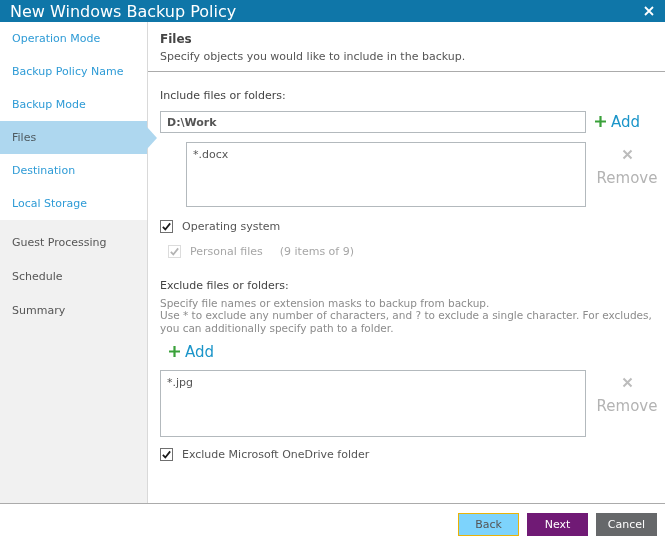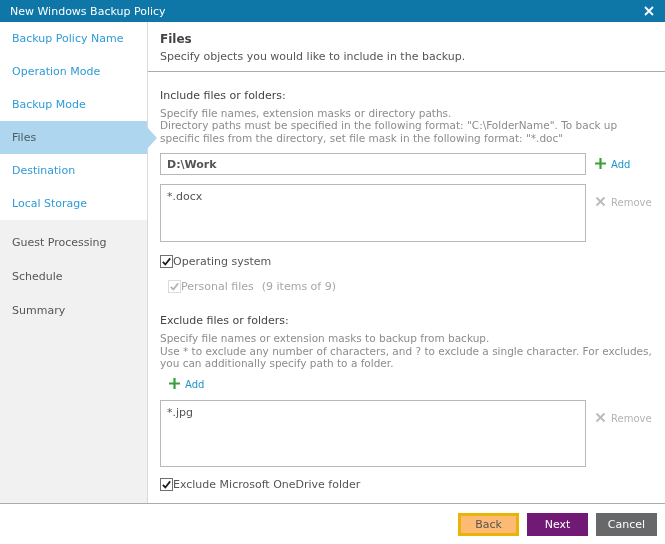--- a/index.html
+++ b/index.html
@@ -2,21 +2,21 @@
 <html><head>
 <meta charset="utf-8">
 <style>
   * { box-sizing: border-box; margin: 0; padding: 0; }
   html,body { background:#e8e8e8; }
   body { font-family: "DejaVu Sans", "Liberation Sans", sans-serif; }
   .window { width:665px; height:544px; background:#fff; display:flex; flex-direction:column; overflow:hidden; position:relative; }
 
   
   .titlebar { height:22px; background:#0f76a8; color:#fff; display:flex; align-items:center; justify-content:space-between; padding:0 9px 0 10px; flex:0 0 auto; }
-  .titlebar .title { font-size:11px; }
+  .titlebar .title { font-size:16px; }
   .close-btn { width:14px; height:14px; display:flex; align-items:center; justify-content:center; cursor:pointer; }
 
   
   .main { flex:1 1 auto; display:flex; min-height:0; }
   .sidebar { width:148px; flex:0 0 148px; border-right:1px solid #d9d9d9; display:flex; flex-direction:column; background:#fff; }
   .step { height:33px; display:flex; align-items:center; padding-left:12px; font-size:11px; position:relative; }
   .step-link { color:#2e9bd6; cursor:pointer; }
   .step-selected { background:#aed7ef; color:#4e5a60; }
   .step-selected::after { content:""; position:absolute; right:-10px; top:50%; transform:translateY(-50%); border-top:11px solid transparent; border-bottom:11px solid transparent; border-left:10px solid #aed7ef; z-index:2; }
   .sidebar-gray { flex:1 1 auto; background:#f1f1f1; padding-top:5px; }
@@ -30,87 +30,83 @@
   .section-label { font-size:11px; color:#444; }
   .sec-include .section-label { margin-top:17px; }
   .sec-exclude .section-label { margin-top:21px; }
   .hint { font-size:10.5px; color:#8c8c8c; line-height:1.18; margin-top:5px; }
   .hint p + p { margin-top:0; }
 
   .field-row { display:flex; align-items:center; margin-top:9px; }
   .field-row.top { align-items:flex-start; }
   .text-input { flex:1 1 auto; height:22px; border:1px solid #b3b9bd; font-size:11px; color:#555; padding:0 6px; outline:none; background:#fff; font-family:inherit;font-weight:bold; }
   .listbox { flex:1 1 auto; border:1px solid #b3b9bd; background:#fff; padding:3px 6px; font-size:11px; color:#555; }
-  .listbox.h-include { height:58px; }
+  .listbox.h-include { height:65px;margin-left:26px; }
   .listbox.h-exclude { height:67px; }
   .list-item { padding:2px 0; }
 
-  .side-controls { flex:0 0 64px; margin-left:9px; display:flex; align-items:center; gap:5px; font-size:10px; }
-  .side-controls.top-align { margin-top:12px; }
+  .side-controls { flex:0 0 64px; margin-left:9px; display:flex; align-items:center; gap:5px; font-size:15px; }
+  .side-controls.top-align { margin-top:4px;flex-direction:column; }
   .link-add { color:#1b95c9; cursor:pointer; }
   .link-remove { color:#b3b3b3; cursor:default; }
 
-  .cb-row { display:flex; align-items:center; }
+  .cb-row { display:flex; align-items:center; gap:9px; }
   .cb-row.r1 { margin-top:13px; }
   .cb-row.r2 { margin-top:12px;padding-left:8px; }
   .cb-row.r3 { margin-top:11px; }
   .cb-box { width:13px; height:13px; border:1px solid #6f6f6f; background:#fff; display:flex; align-items:center; justify-content:center; flex:0 0 13px; cursor:pointer; }
   .cb-label { font-size:11px; color:#555; }
   .cb-row.disabled .cb-box { border-color:#dcdcdc; cursor:default; }
   .cb-row.disabled .cb-label { color:#a6a6a6; }
   .cb-suffix { font-size:11px; color:#a6a6a6; margin-left:8px; }
 
   
   .footer { flex:0 0 41px; border-top:1px solid #ababab; background:#fff; display:flex; align-items:center; justify-content:flex-end; gap:8px; padding-right:8px; }
   .btn { width:61px; height:23px; font-size:11px; font-family:inherit; display:flex; align-items:center; justify-content:center; cursor:pointer; }
-  .btn-back { background:#fdba74; border:3px solid #eab308; color:#555; }
+  .btn-back { background:#7dd3fc; border:1px solid #eab308; color:#555; }
   .btn-next { background:#701a75; border:none; color:#fff; }
   .btn-cancel { background:#66686a; border:none; color:#fff; }
 </style>
 </head>
 <body>
 
 <div class="window">
 
   <div class="titlebar">
     <span class="title">New Windows Backup Policy</span>
     <span class="close-btn">
       <svg width="10" height="10" viewBox="0 0 10 10">
           <path d="M1 1 L9 9 M9 1 L1 9" stroke="#ffffff" stroke-width="1.8" fill="none"></path>
         </svg>
     </span>
   </div>
 
   <div class="main">
 
     <div class="sidebar">
+      <div class="step step-link">Operation Mode</div>
       <div class="step step-link">Backup Policy Name</div>
-      <div class="step step-link">Operation Mode</div>
       <div class="step step-link">Backup Mode</div>
       <div class="step step-selected">Files</div>
       <div class="step step-link">Destination</div>
       <div class="step step-link">Local Storage</div>
       <div class="sidebar-gray">
         <div class="step">Guest Processing</div>
         <div class="step">Schedule</div>
         <div class="step">Summary</div>
       </div>
     </div>
 
     <div class="content">
       <div class="page-title">Files</div>
       <div class="page-subtitle">Specify objects you would like to include in the backup.</div>
       <div class="header-divider"></div>
 
       <div class="sec-include">
         <div class="section-label">Include files or folders:</div>
-        <div class="hint">
-          <p>Specify file names, extension masks or directory paths.</p>
-          <p>Directory paths must be specified in the following format: "C:\FolderName". To back up specific files from the directory, set file mask in the following format: "*.doc"</p>
-        </div>
         <div class="field-row">
           <input class="text-input" type="text" value="D:\Work" style="">
           <span class="side-controls">
             <span>
               <svg width="11" height="11" viewBox="0 0 11 11">
                   <path d="M4.4 0 h2.2 v4.4 H11 v2.2 H6.6 V11 H4.4 V6.6 H0 V4.4 h4.4 z" fill="#3aa13a"></path>
                 </svg>
             </span>
             <span class="link-add">Add</span>
           </span>

